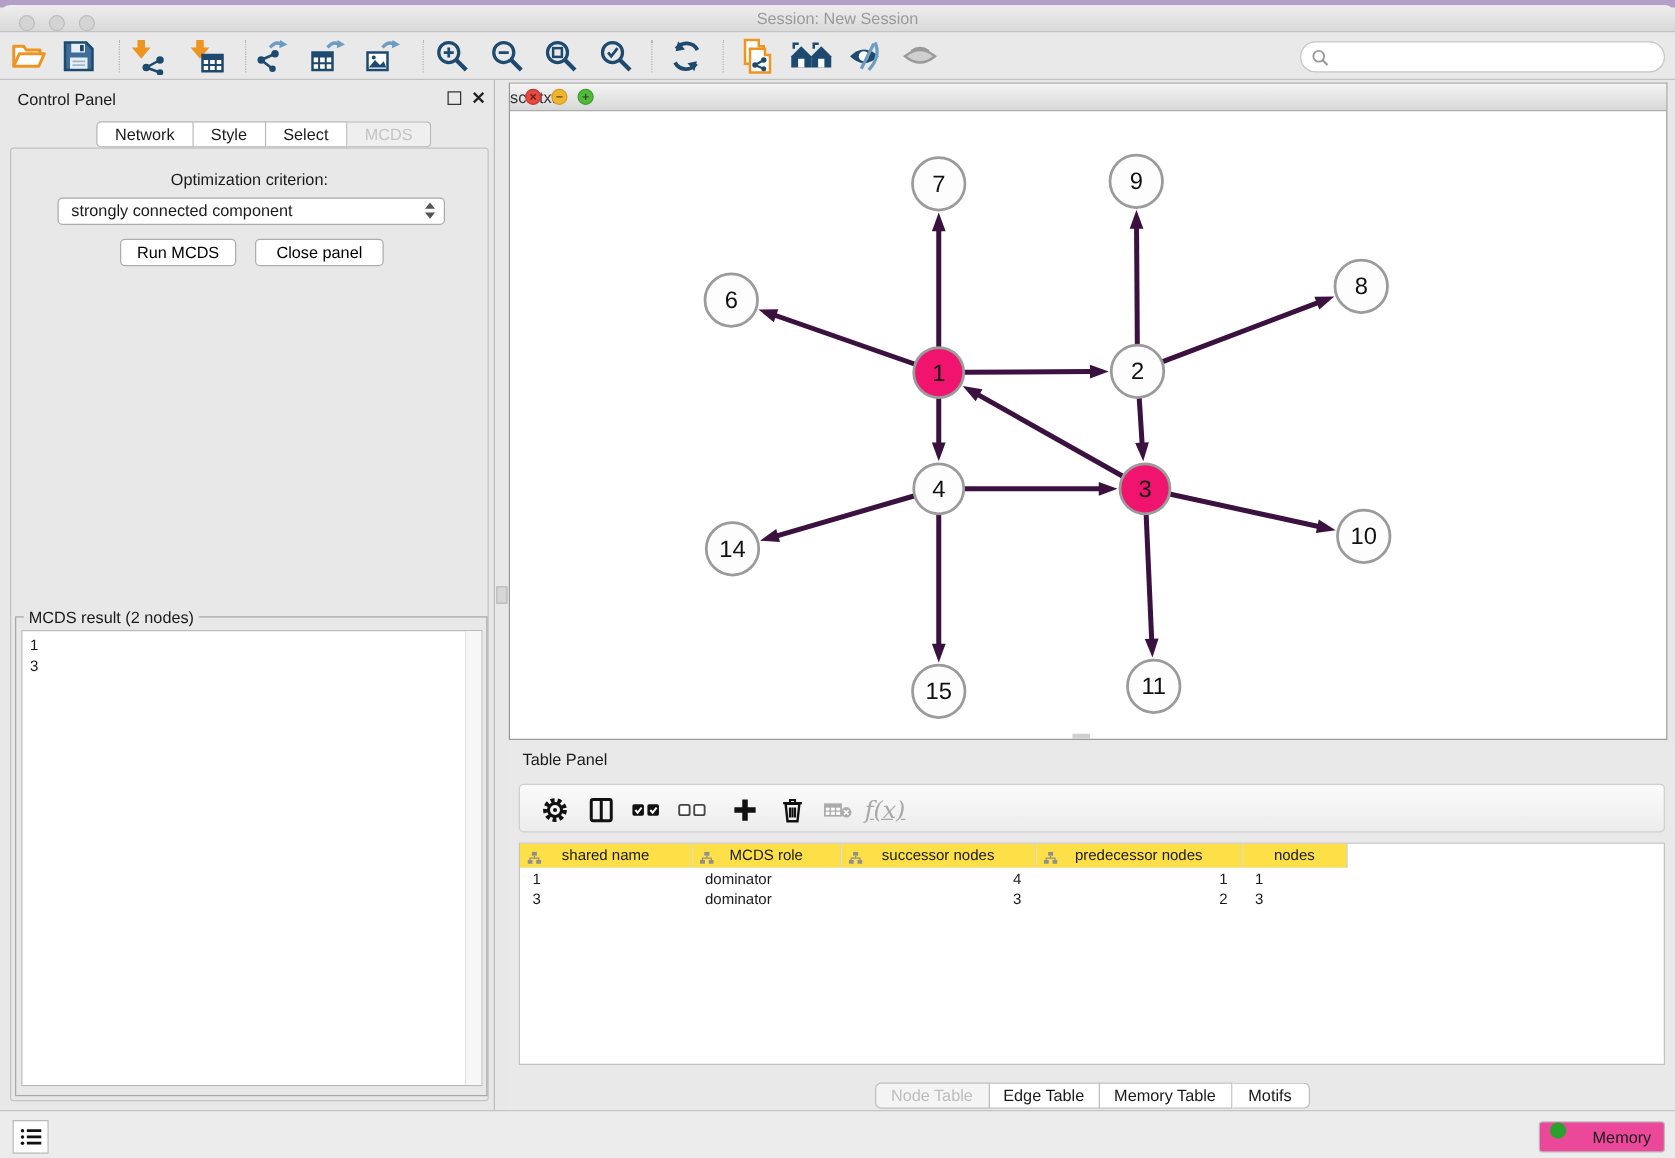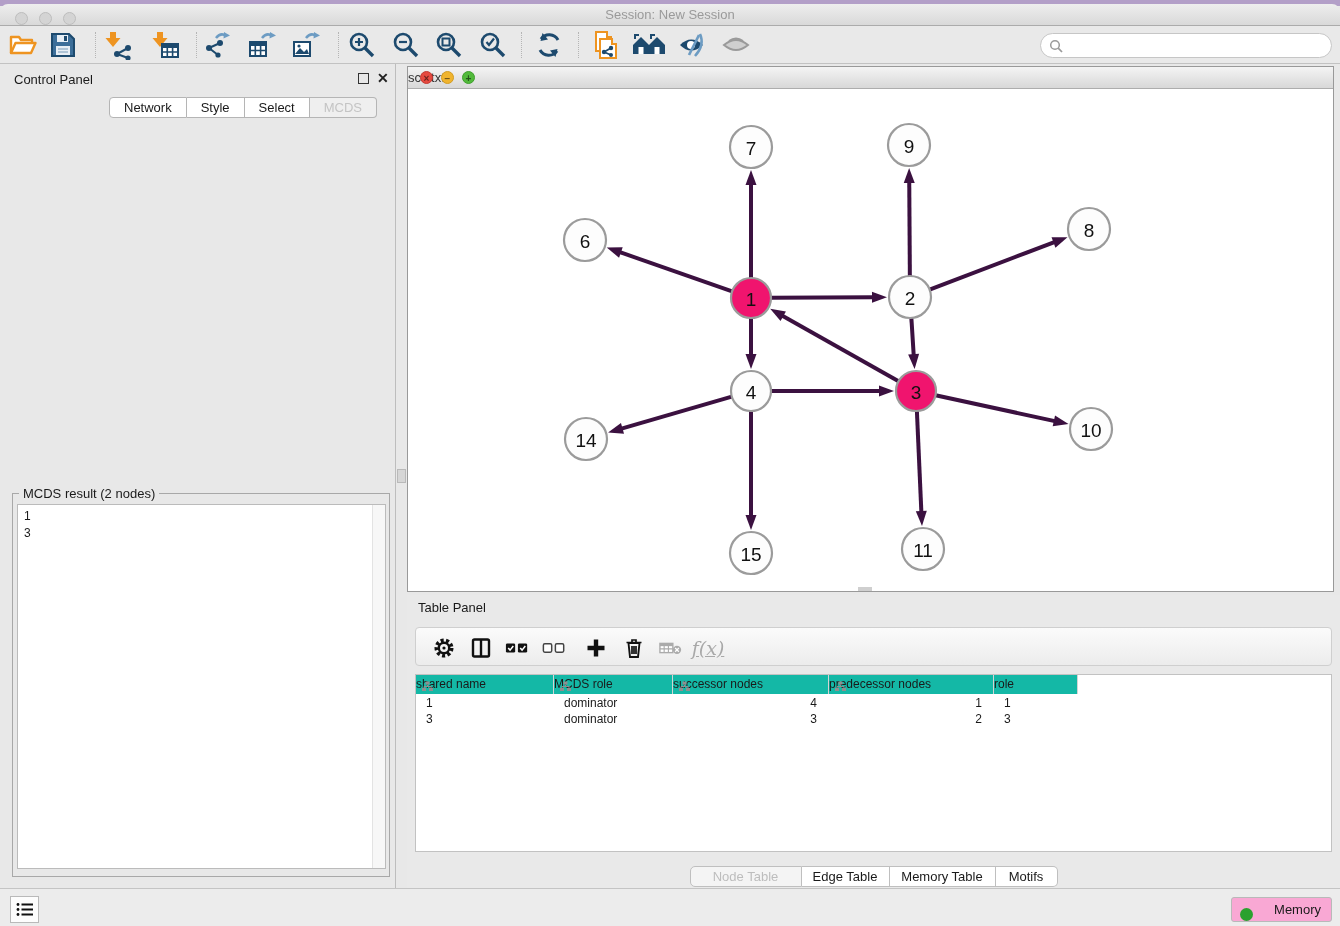--- a/index.html
+++ b/index.html
@@ -27,21 +27,21 @@
   #search-box svg { position:absolute; left:8px; top:5px; }
   #search-box input { position:absolute; left:26px; top:2px; width:258px; height:19px;
     border:none; outline:none; font-size:13px; background:transparent; }
 
   
   #cpanel { left:0; top:64px; width:396px; height:824px; background:#e8e8e8;
     border-right:1px solid #bdbdbd; }
   #cp-title { position:absolute; left:14px; top:8px; font-size:13px; }
   .panel-float { position:absolute; width:11px; height:11px; border:1.5px solid #333; }
   .panel-close { position:absolute; font-size:14px; font-weight:bold; color:#222; line-height:11px; }
-  #cp-tabs { position:absolute; left:77px; top:33px; height:21px; display:flex;margin-left:32px; }
+  #cp-tabs { position:absolute; left:77px; top:33px; height:21px; display:flex; }
   .cp-tab { height:21px; padding:0 14px; background:#fff; border:1px solid #b5b5b5;
     border-left:none; font-size:13px; line-height:20px; text-align:center; }
   .cp-tab:first-child { border-left:1px solid #b5b5b5; border-radius:4px 0 0 4px; }
   .cp-tab:last-child { border-radius:0 4px 4px 0; }
   .cp-tab.active { background:#efefef; color:#c4c4c4; }
   #cp-body { position:absolute; left:8px; top:54px; width:383px; height:763px;
     border:1px solid #c3c3c3; border-radius:3px; }
   #opt-label { position:absolute; left:0; top:17px; width:100%; text-align:center; font-size:13px; }
   #opt-combo { position:absolute; left:37px; top:39px; width:310px; height:22px; background:#fff;
     border:1px solid #ababab; border-radius:4px; font-size:13px; line-height:20px; padding-left:10px; }
@@ -80,40 +80,40 @@
   #tp-title { position:absolute; left:11px; top:5px; font-size:13px; }
   #tp-toolbar { position:absolute; left:8px; top:32px; width:917px; height:39px;
     background:linear-gradient(#fbfbfb,#ececec); border:1px solid #cfcfcf; border-radius:4px; }
   .ticon { position:absolute; top:8px; width:24px; height:24px; display:flex;
     align-items:center; justify-content:center; }
   .fx { font-family:"DejaVu Serif", serif; font-style:italic; font-size:19px; color:#a8a8a8;text-decoration:underline; }
   #ntable { position:absolute; left:8px; top:79px; width:917px; height:178px; background:#fff;
     border:1px solid #c2c2c2; }
   #ntable-head { position:absolute; left:0; top:0; height:19px; display:flex;
     border-bottom:1px solid #cfcfcf; }
-  .th { position:relative; height:19px; background:#14b8a6; border-right:1px solid #d4d4d4;
-    font-size:12px; text-align:left; line-height:18px; }
+  .th { position:relative; height:19px; background:#fde047; border-right:1px solid #d4d4d4;
+    font-size:12px; text-align:center; line-height:18px; }
   .th .hier { position:absolute; left:6px; top:4px; }
   .trow { position:absolute; left:0; height:16px; display:flex; }
   .td { height:16px; font-size:12px; line-height:16px; overflow:hidden; }
   #tp-tabs { position:absolute; left:0; top:271px; width:100%; display:flex; justify-content:center; }
   .seg { height:21px; background:#fff; border:1px solid #bfbfbf; border-left:none;
     font-size:13px; line-height:19px; text-align:center; }
   .seg:first-child { border-left:1px solid #bfbfbf; border-radius:5px 0 0 5px; }
   .seg:last-child { border-radius:0 5px 5px 0; }
   .seg.active { color:#bdbdbd; background:#f4f4f4; }
 
   
   #statusbar { left:0; top:888px; width:1340px; height:38px; background:#ececec;
     border-top:1px solid #c4c4c4; }
   #list-btn { position:absolute; left:10px; top:7px; width:29px; height:27px; background:#fdfdfd;
     border:1px solid #b9b9b9; display:flex; align-items:center; justify-content:center; }
   #memory-btn { position:absolute; right:8px; top:8px; height:25px; padding:0 10px 0 8px;
-    background:#f9a8d4; border:1px solid #b9b9b9; border-radius:3px; font-size:13px;
-    line-height:23px; display:flex; align-items:flex-end; gap:21px; }
+    background:#ec4899; border:1px solid #b9b9b9; border-radius:3px; font-size:13px;
+    line-height:23px; display:flex; align-items:flex-start; gap:21px; }
   #memory-dot { width:13px; height:13px; border-radius:50%; background:#2aa12e; }
 </style>
 </head>
 <body>
 
 <div id="purple-top" class="abs"></div>
 <div id="titlebar" class="abs">
   <span class="tl" style="left:15px"></span>
   <span class="tl" style="left:39px"></span>
   <span class="tl" style="left:63px"></span>
@@ -268,20 +268,32 @@
 <div id="cpanel" class="abs">
   <div id="cp-title">Control Panel</div>
   <span class="panel-float" style="left:358px; top:9px"></span>
   <span class="panel-close" style="left:377px; top:9px">✕</span>
   <div id="cp-tabs">
       <div class="cp-tab">Network</div>
       <div class="cp-tab">Style</div>
       <div class="cp-tab">Select</div>
       <div class="cp-tab active">MCDS</div>
     </div>
+  <div id="cp-body">
+    <div id="opt-label">Optimization criterion:</div>
+    <div id="opt-combo">
+      <span>strongly connected component</span>
+      <span class="combo-arrows">
+          <div class="arr-up"></div>
+          <div class="arr-dn"></div>
+        </span>
+    </div>
+    <button class="mac-btn" style="left:87px; width:93px">Run MCDS</button>
+    <button class="mac-btn" style="left:195px; width:103px">Close panel</button>
+  </div>
   <div id="groupbox">
     <div id="group-legend">MCDS result (2 nodes)</div>
     <div id="result-area">
       <div id="result-text">1
 3</div>
       <div id="result-scroll"></div>
     </div>
   </div>
 </div>
 
@@ -473,41 +485,41 @@
               <rect x="0" y="7" width="4" height="3" fill="#8f8f8f"></rect>
               <rect x="7" y="7" width="4" height="3" fill="#8f8f8f"></rect>
               <path d="M5.5 3.5 v2 M2 7 V5.5 h7 V7" stroke="#8f8f8f" fill="none"></path>
             </svg></span><span>successor nodes</span></div>
         <div class="th" style="width: 165px;"><span class="hier"><svg width="11" height="11" viewBox="0 0 11 11">
               <rect x="3.5" y="0.5" width="4" height="3" fill="#8f8f8f"></rect>
               <rect x="0" y="7" width="4" height="3" fill="#8f8f8f"></rect>
               <rect x="7" y="7" width="4" height="3" fill="#8f8f8f"></rect>
               <path d="M5.5 3.5 v2 M2 7 V5.5 h7 V7" stroke="#8f8f8f" fill="none"></path>
             </svg></span><span>predecessor nodes</span></div>
-        <div class="th" style="width: 84px;"><span>role</span></div>
+        <div class="th" style="width: 84px;"><span>nodes</span></div>
       </div>
     <div id="ntable-body">
         <div class="trow" style="top: 20px;">
           <div class="td" style="width: 138px; text-align: left; padding: 0px 0px 0px 10px;">1</div>
           <div class="td" style="width: 119px; text-align: left; padding: 0px 0px 0px 10px;">dominator</div>
           <div class="td" style="width: 156px; text-align: right; padding: 0px 12px 0px 0px;">4</div>
           <div class="td" style="width: 165px; text-align: right; padding: 0px 12px 0px 0px;">1</div>
           <div class="td" style="width: 84px; text-align: left; padding: 0px 0px 0px 10px;">1</div>
         </div>
         <div class="trow" style="top: 36px;">
           <div class="td" style="width: 138px; text-align: left; padding: 0px 0px 0px 10px;">3</div>
           <div class="td" style="width: 119px; text-align: left; padding: 0px 0px 0px 10px;">dominator</div>
           <div class="td" style="width: 156px; text-align: right; padding: 0px 12px 0px 0px;">3</div>
           <div class="td" style="width: 165px; text-align: right; padding: 0px 12px 0px 0px;">2</div>
           <div class="td" style="width: 84px; text-align: left; padding: 0px 0px 0px 10px;">3</div>
         </div>
       </div>
   </div>
   <div id="tp-tabs">
-      <div class="seg active" style="width: 112px;">Node Table</div>
+      <div class="seg active" style="width: 92px;">Node Table</div>
       <div class="seg" style="width: 88px;">Edge Table</div>
       <div class="seg" style="width: 106px;">Memory Table</div>
       <div class="seg" style="width: 62px;">Motifs</div>
     </div>
 </div>
 
 <div id="statusbar" class="abs">
   <div id="list-btn">
     <svg width="18" height="15" viewBox="0 0 18 15">
         <circle cx="2" cy="2.5" r="1.4" fill="#111"></circle>

